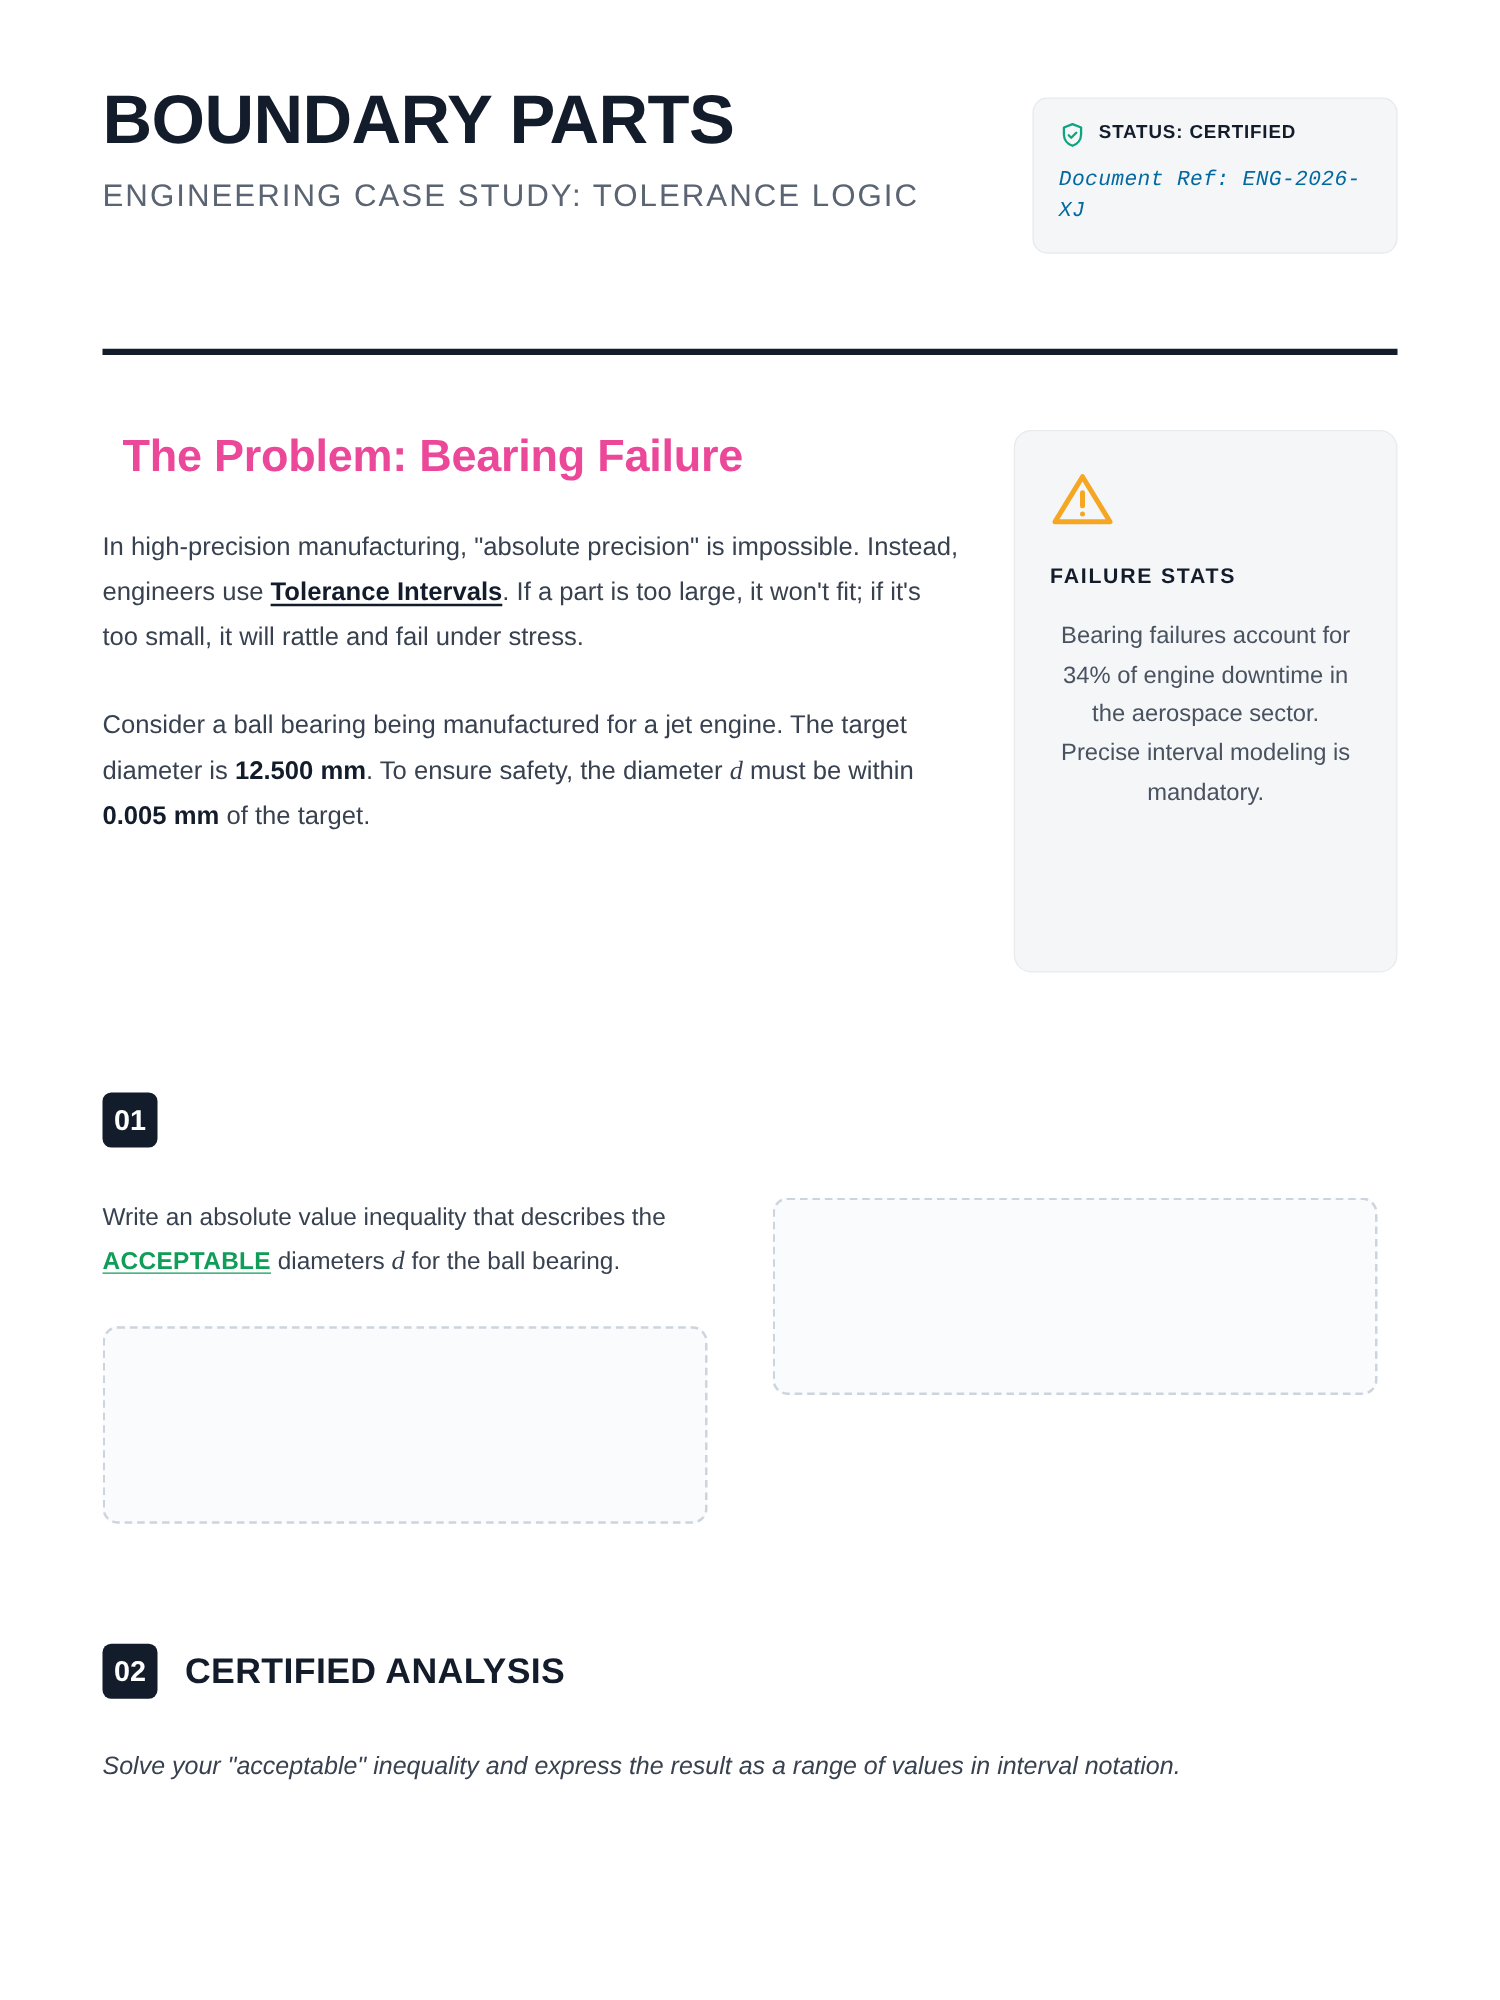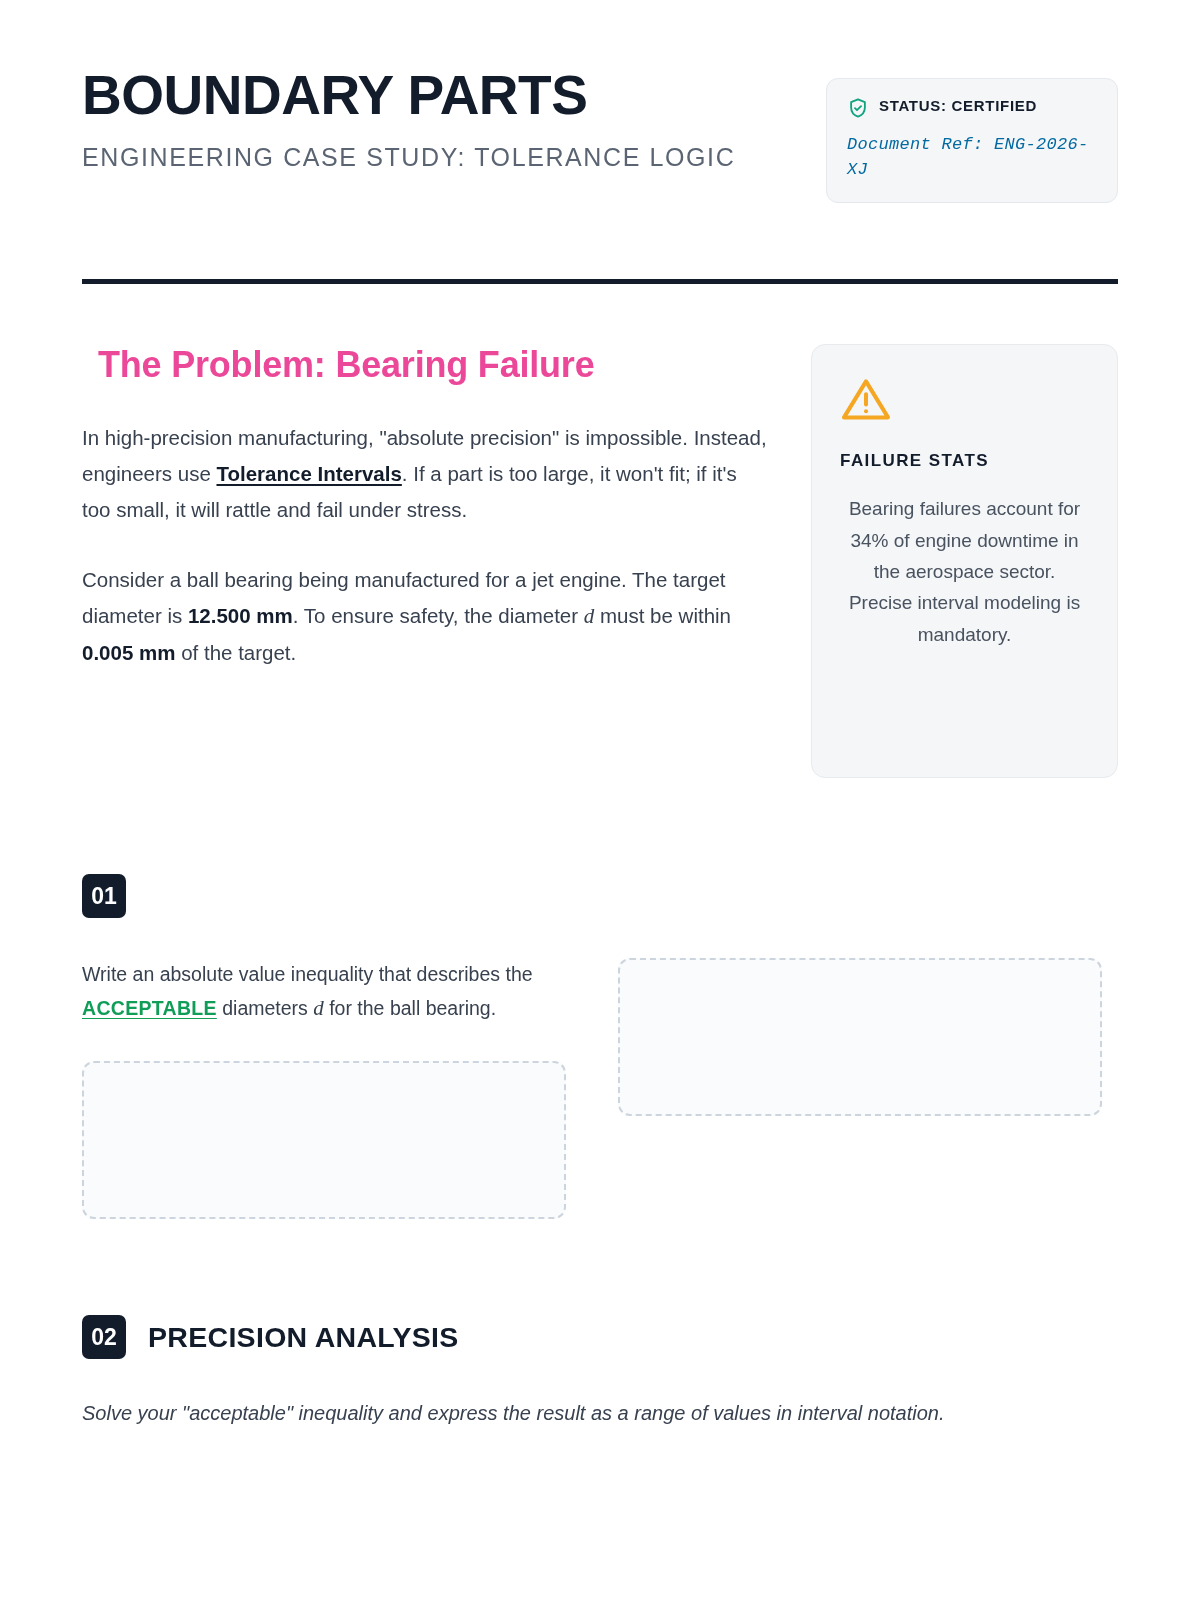--- a/index.html
+++ b/index.html
@@ -268,18 +268,18 @@
       </p>
       <div class="answer-box"></div>
     </div>
     <div class="col">
       <div class="answer-box"></div>
     </div>
   </div>
 
   <div class="sec-head">
     <div class="sec-num">02</div>
-    <div class="sec-title">PRECISION ANALYSIS</div>
+    <div class="sec-title">CERTIFIED ANALYSIS</div>
   </div>
 
   <p class="instr">Solve your "acceptable" inequality and express the result as a range of values in interval notation.</p>
 
 </div>
 
 </body></html>

